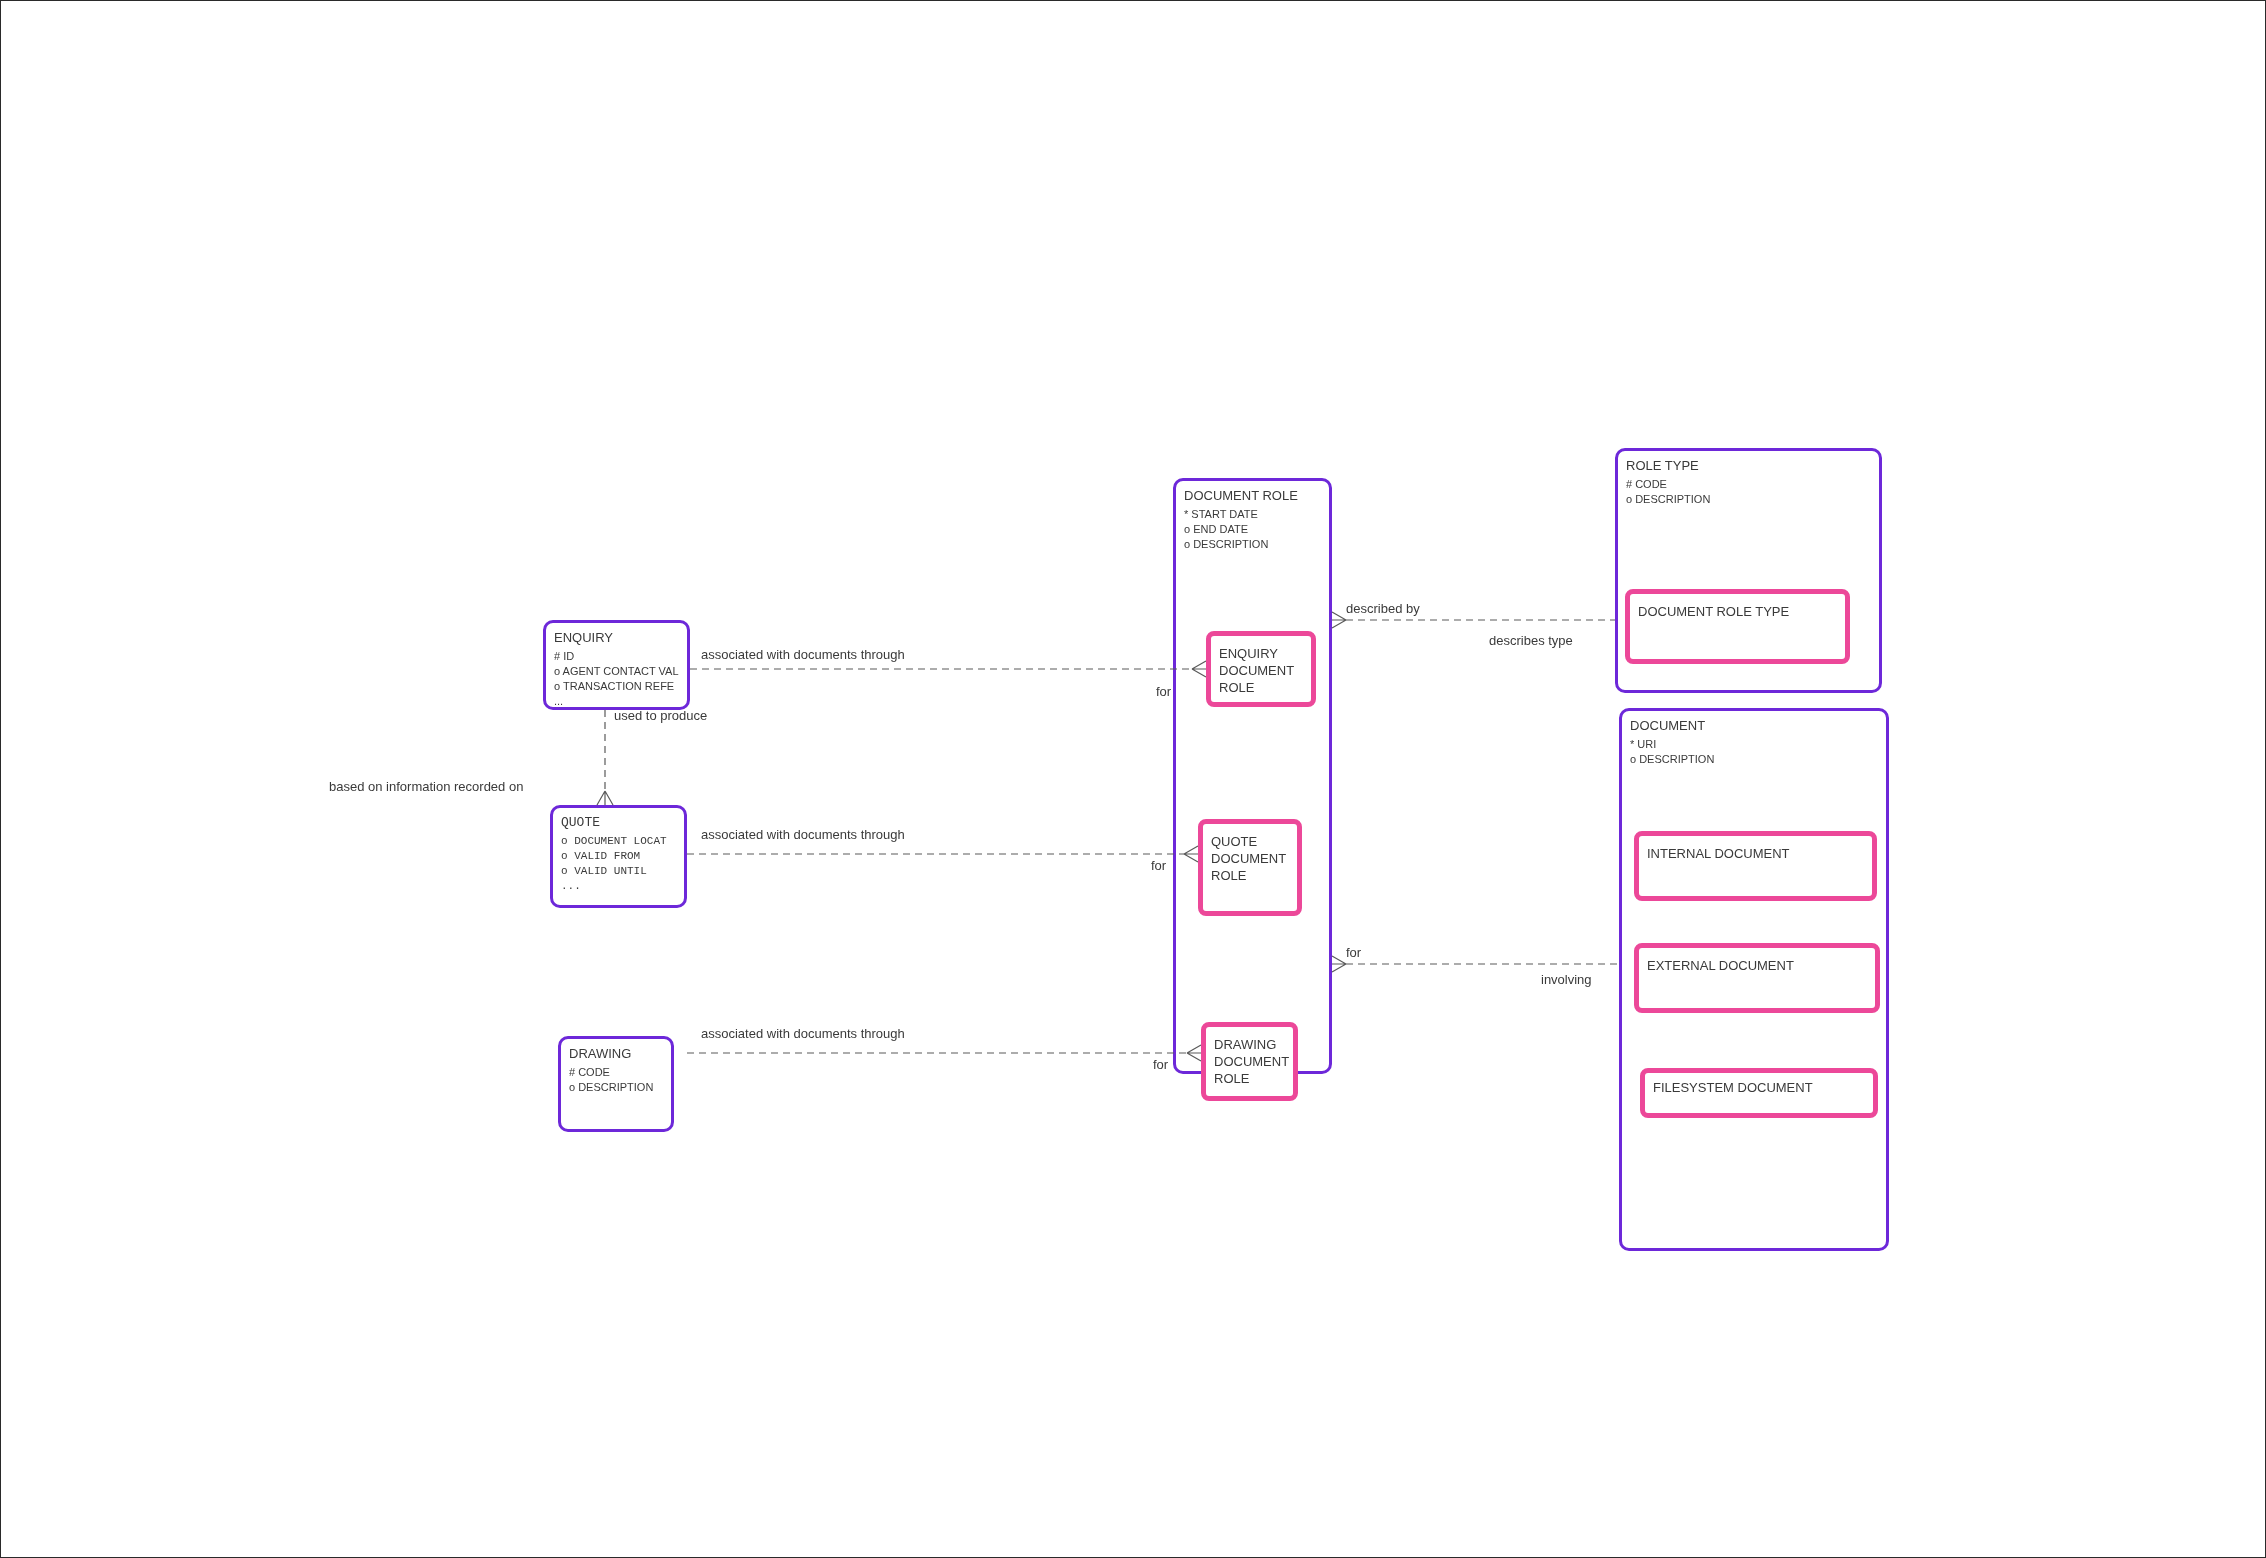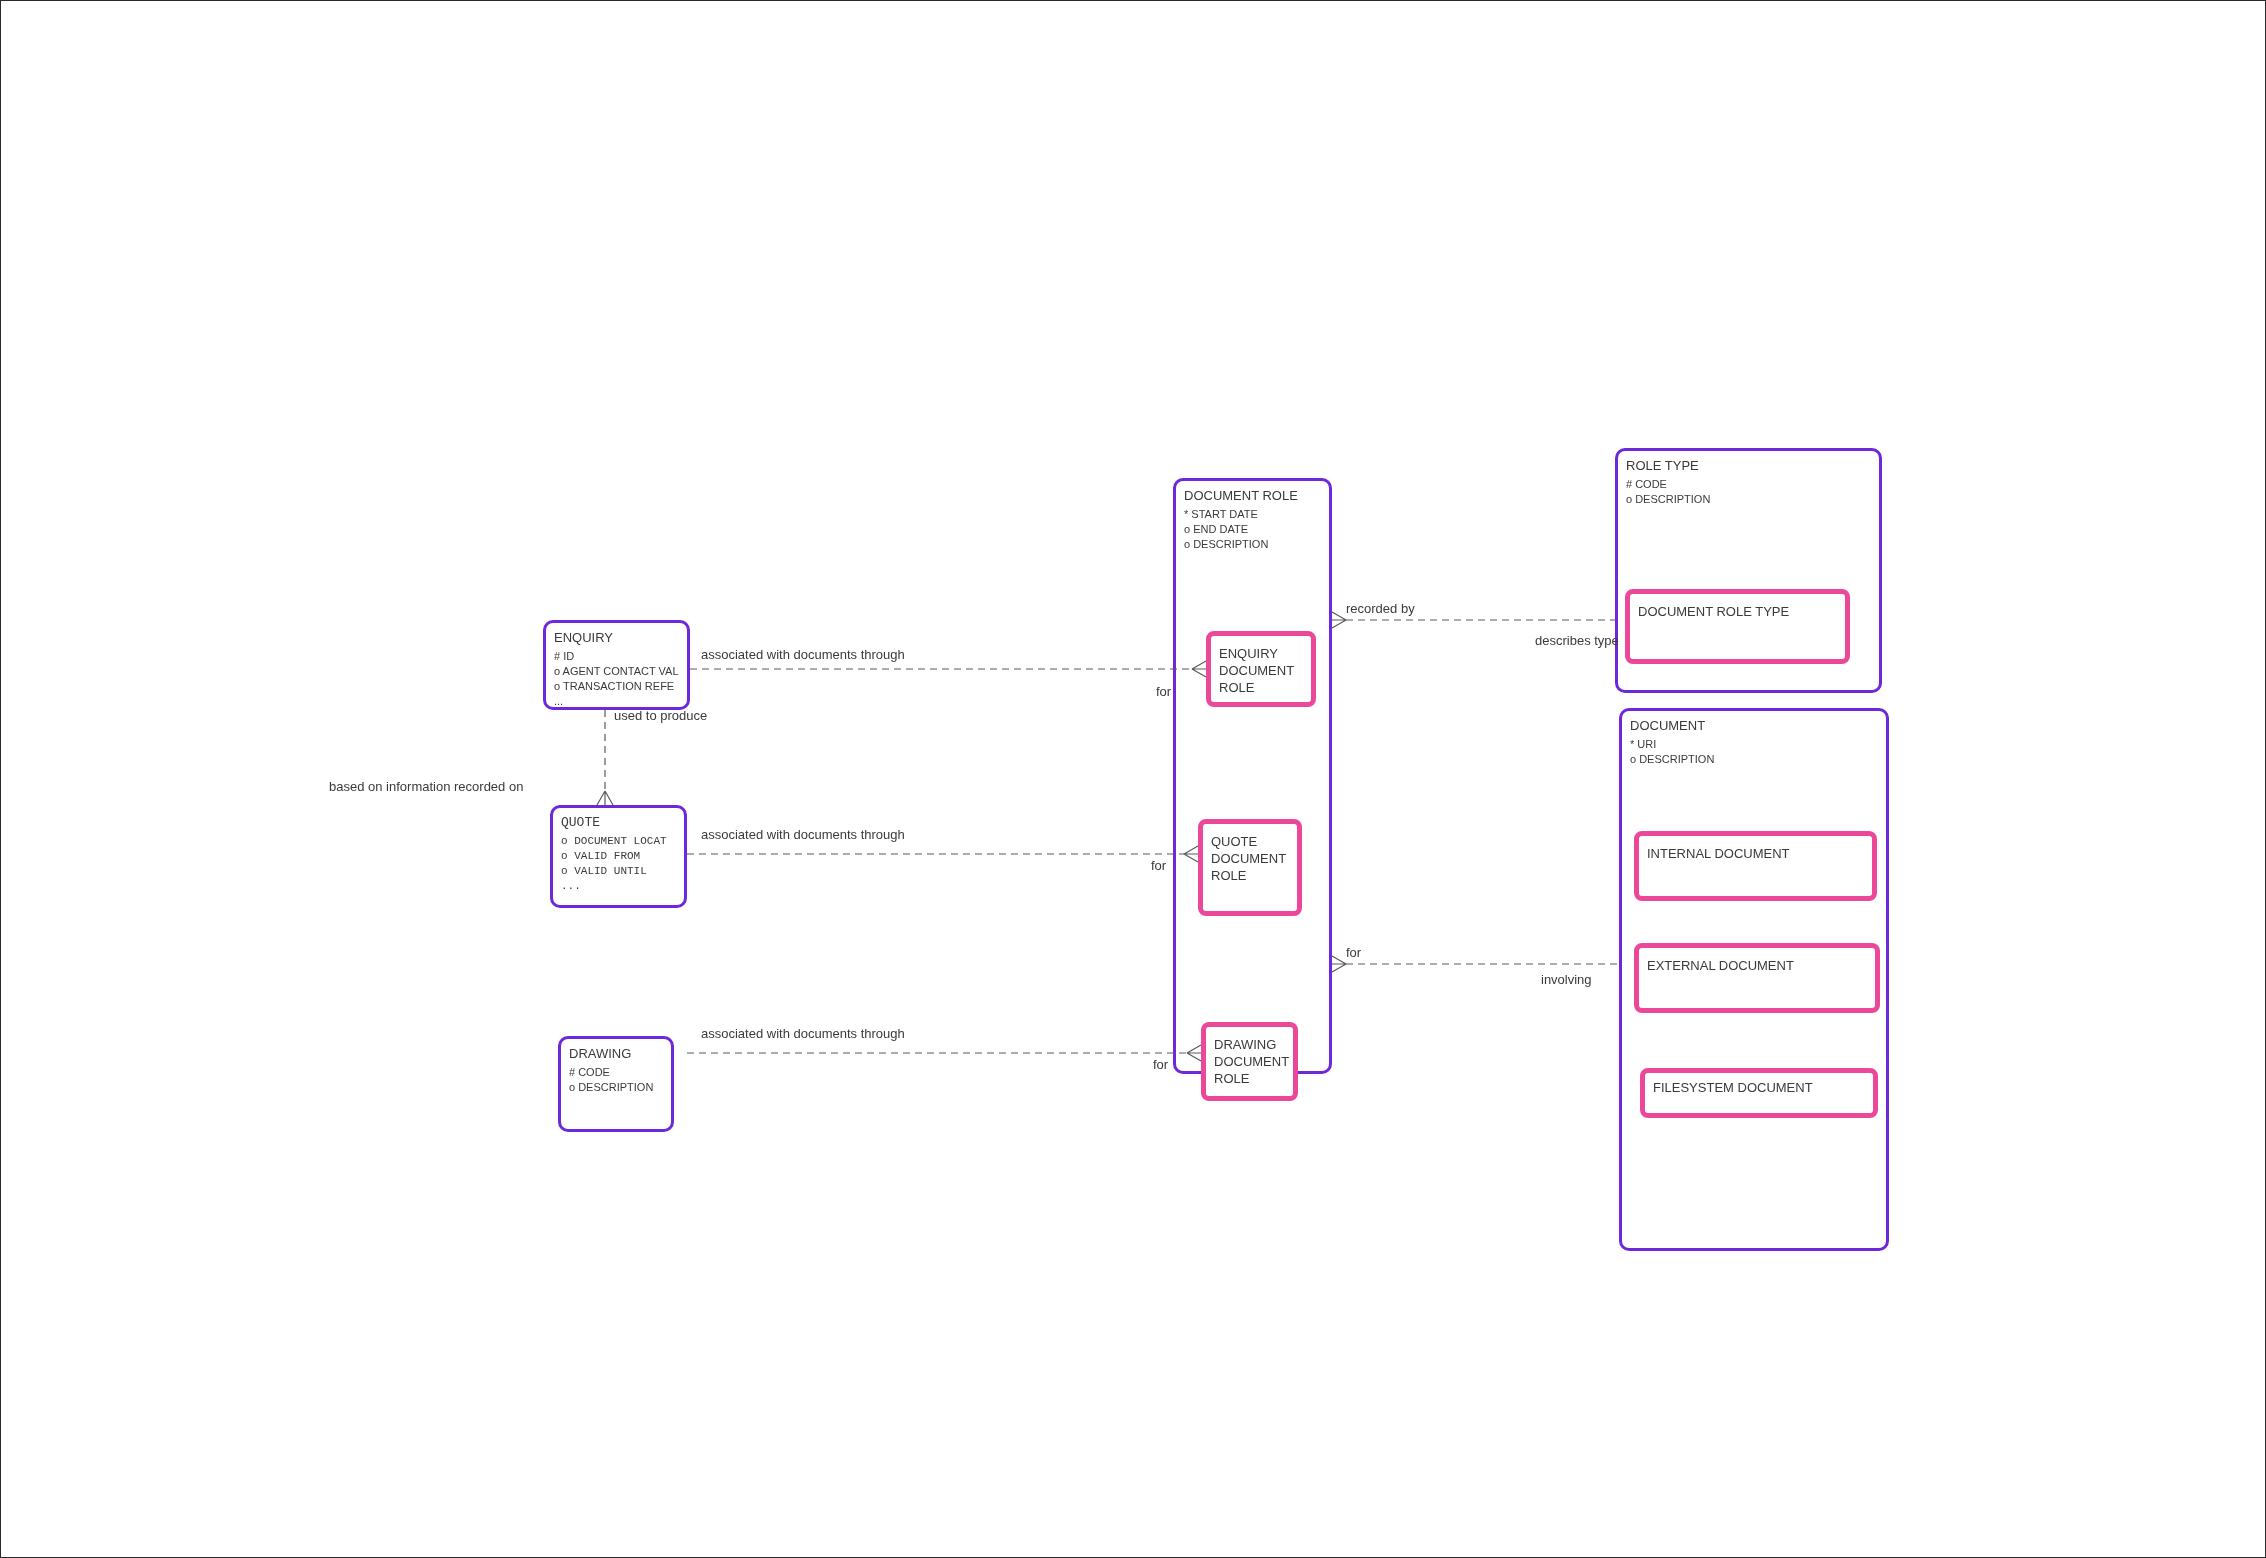--- a/index.html
+++ b/index.html
@@ -149,19 +149,19 @@
 
   <div class="rel-label" style="left:700px;top:826px;">associated with documents through</div>
   <div class="rel-label" style="left:1150px;top:857px;">for</div>
 
   <div class="rel-label" style="left:700px;top:1025px;">associated with documents through</div>
   <div class="rel-label" style="left:1152px;top:1056px;">for</div>
 
   <div class="rel-label" style="left:613px;top:707px;">used to produce</div>
   <div class="rel-label" style="left:328px;top:778px;">based on information recorded on</div>
 
-  <div class="rel-label" style="left:1345px;top:600px;">recorded by</div>
-  <div class="rel-label" style="left:1534px;top:632px;text-align:right;">describes type</div>
+  <div class="rel-label" style="left:1345px;top:600px;">described by</div>
+  <div class="rel-label" style="left:1488px;top:632px;text-align:right;">describes type</div>
 
   <div class="rel-label" style="left:1345px;top:944px;">for</div>
   <div class="rel-label" style="left:1540px;top:971px;">involving</div>
 
 </div>
 
 </body></html>

